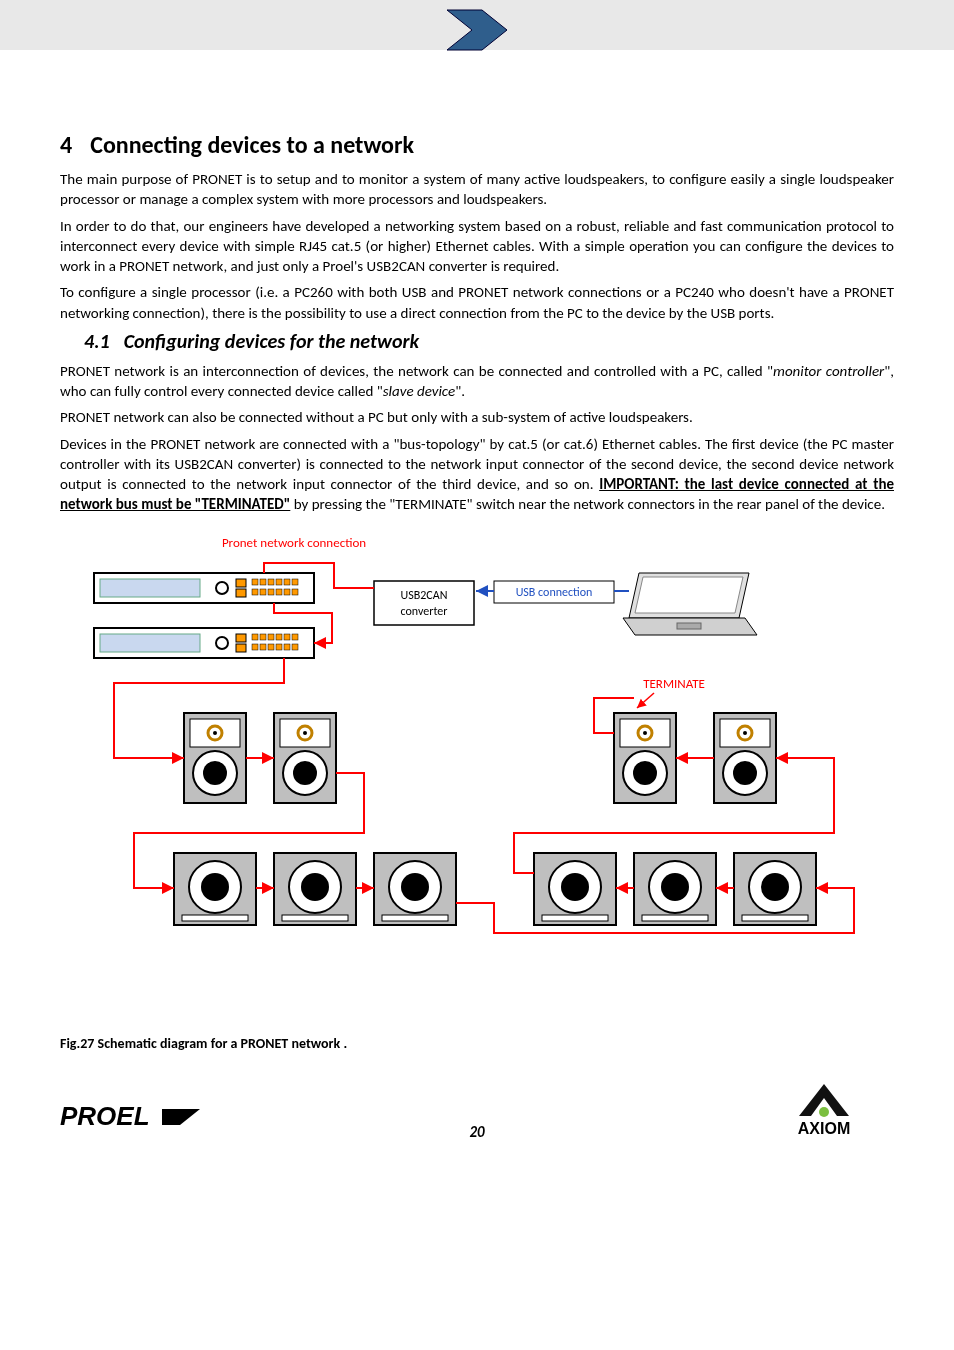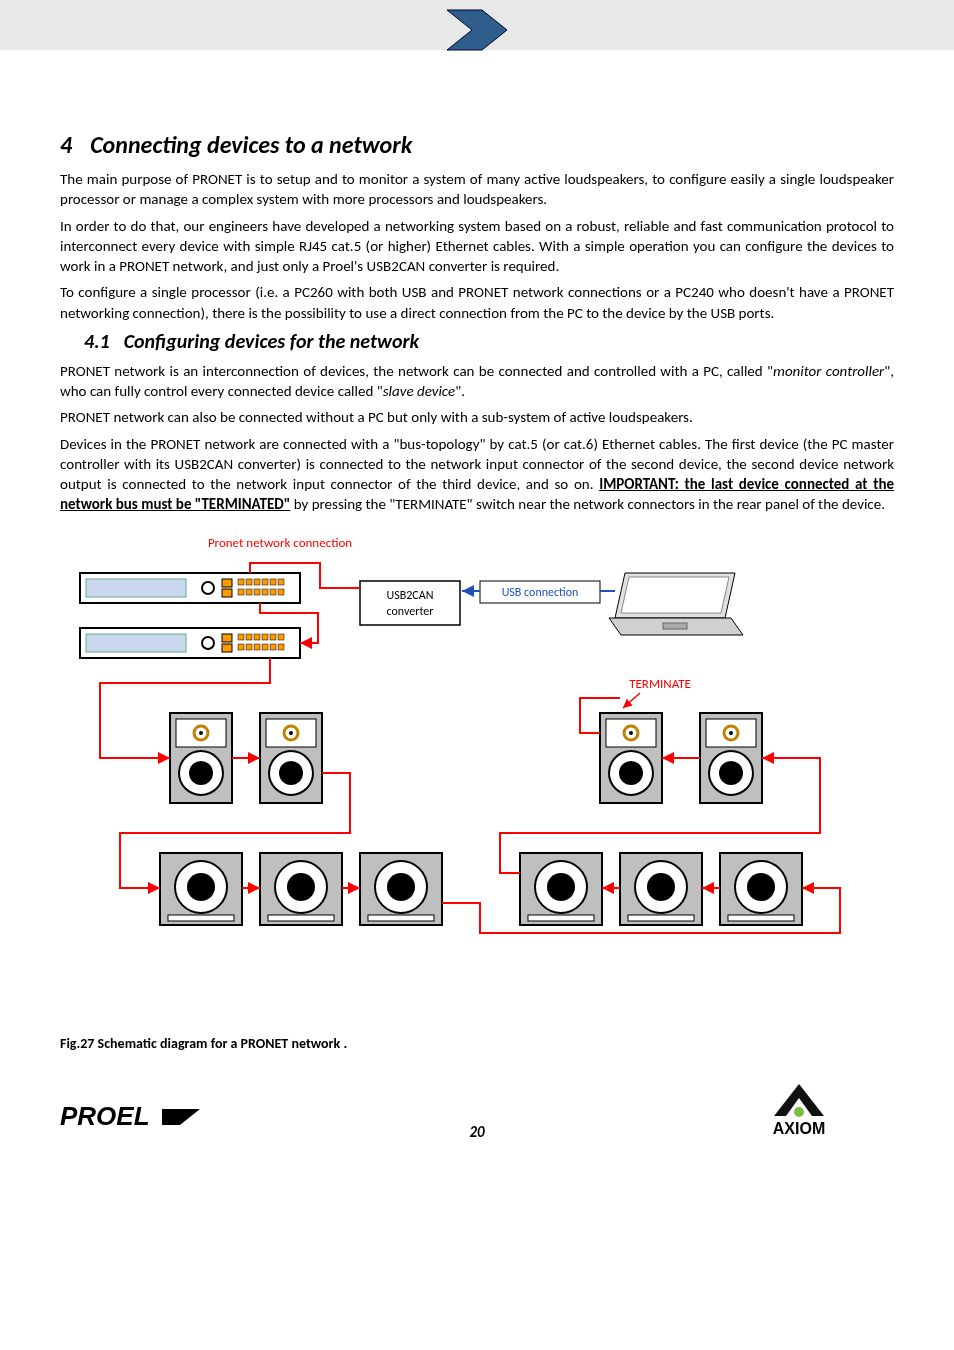--- a/index.html
+++ b/index.html
@@ -15,39 +15,38 @@
     position: relative;
   }
   .topbar svg { position: absolute; left: 50%; top: 0; transform: translateX(-50%); }
   .page {
     padding: 40px 60px 20px 60px;
   }
   h2.section {
     font-size: 24px;
     font-weight: bold;
     margin: 40px 0 10px 0;
-    font-style: italic;
   }
   h2.section .num { margin-right: 18px; }
   h3.subsection {
     font-style: italic;
     font-weight: bold;
     font-size: 20px;
     margin: 2px 0 8px 24px;
   }
   h3.subsection .num { margin-right: 14px; }
   p {
     font-size: 15px;
     line-height: 1.35;
     margin: 6px 0;
     text-align: justify;
   }
   .important { text-decoration: underline; font-weight: bold; }
   .fig-caption { font-weight: bold; font-size: 14px; margin-top: 8px; }
-  .diagram-wrap { margin: 18px 0 6px 0; }
+  .diagram-wrap { margin: 18px 0 6px 0; text-align: right; }
   .footer {
     display: flex;
     justify-content: space-between;
     align-items: flex-end;
     padding: 10px 60px 20px 60px;
     gap: 16px;
   }
   .footer .pagenum {
     flex: 1;
     text-align: center;
@@ -204,20 +203,20 @@
 </div>
 
 <div class="footer">
   <div class="logo-left">
     <svg width="140" height="40" viewBox="0 0 140 40">
       <text x="0" y="28" font-family="Arial Black, Arial" font-size="26" font-weight="900" font-style="italic" fill="#000">PROEL</text>
       <polygon points="102,12 140,12 120,28 102,28" fill="#000"></polygon>
     </svg>
   </div>
   <div class="pagenum">20</div>
-  <div class="logo-right" style="text-align:left">
+  <div class="logo-right" style="text-align:center">
     <svg width="90" height="55" viewBox="0 0 90 55">
       <path d="M45 2 L70 34 L58 34 L45 16 L32 34 L20 34 Z" fill="#111"></path>
       <circle cx="45" cy="30" r="5" fill="#7bbf3f"></circle>
       <text x="45" y="52" font-family="Arial" font-size="16" font-weight="bold" text-anchor="middle">AXIOM</text>
     </svg>
   </div>
 </div>
 
 </body></html>

